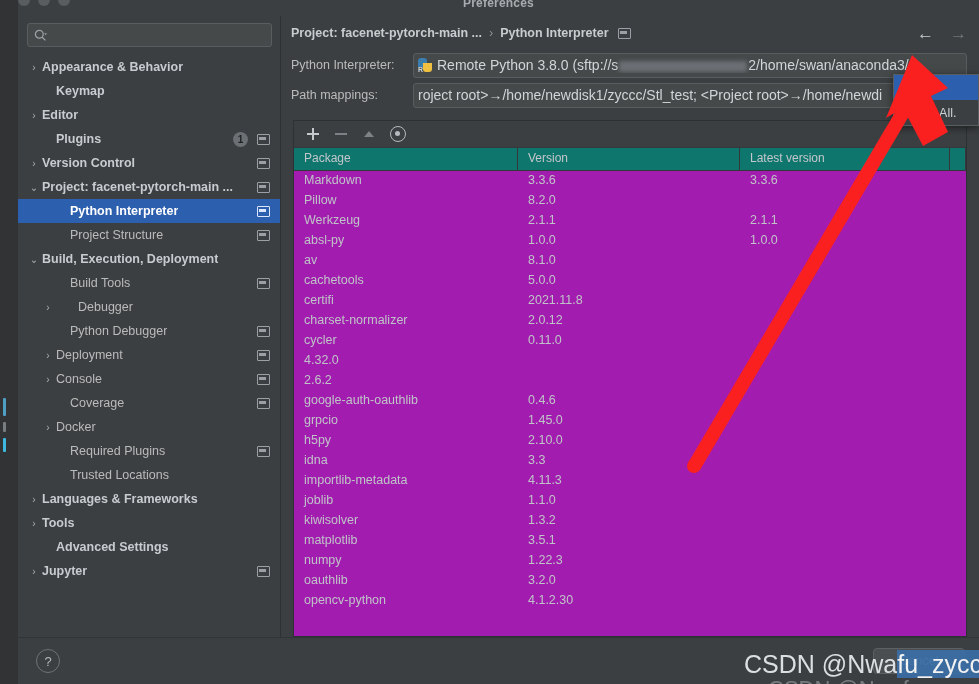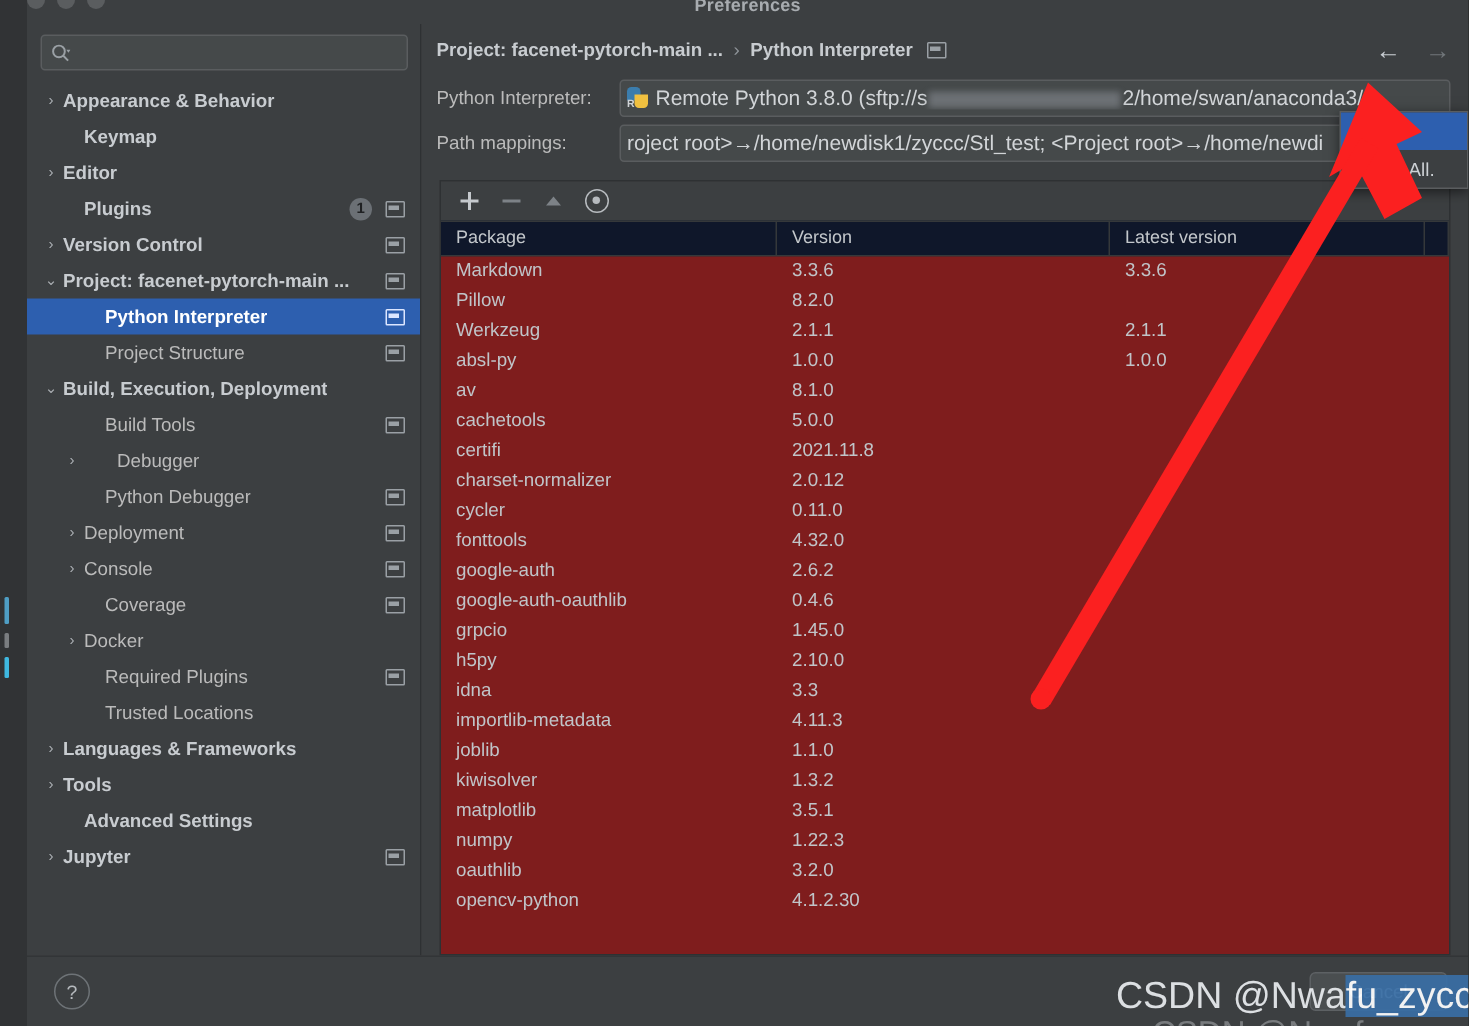--- a/index.html
+++ b/index.html
@@ -153,25 +153,25 @@
   .tb-minus::after{content:"";position:absolute;left:1px;top:6px;width:12px;height:2px;background:#7d8287;}
   .tb-up::after{
     content:"";position:absolute;left:2px;top:4px;
     border-left:5px solid transparent;border-right:5px solid transparent;
     border-bottom:6px solid #7d8287;
   }
   .tb-eye{width:14px;height:14px;border-radius:50%;border:1.5px solid #b6babe;}
   .tb-eye::after{content:"";position:absolute;left:4px;top:4px;width:5px;height:5px;border-radius:50%;background:#b6babe;}
 
   .tbl-head{
-    display:flex;height:22px;background:#0f172a;border-top:1px solid #35383a;
+    display:flex;height:22px;background:#0f766e;border-top:1px solid #35383a;
     border-bottom:1px solid #35383a;font-size:12px;color:#c3c7cb;
   }
   .tbl-head .c{padding:3px 0 0 10px;border-right:1px solid #35383a;box-sizing:border-box;}
-  .tbl-body{flex:1;overflow:hidden;background:#7f1d1d;}
+  .tbl-body{flex:1;overflow:hidden;background:#a21caf;}
   .tbl-row{display:flex;height:20px;font-size:12.5px;color:#c0c4c8;}
   .tbl-row .c{padding-top:2px;padding-left:10px;box-sizing:border-box;white-space:nowrap;overflow:hidden;}
   .c-pkg{width:224px;}
   .c-ver{width:222px;}
   .c-lat{width:210px;}
 
   
   .footer{
     height:46px;background:#3c3f41;border-top:1px solid #323537;
     display:flex;align-items:center;padding:0 14px;position:relative;
@@ -421,26 +421,24 @@
                 <div class="c c-pkg">charset-normalizer</div>
                 <div class="c c-ver">2.0.12</div>
                 <div class="c c-lat"></div>
               </div>
               <div class="tbl-row">
                 <div class="c c-pkg">cycler</div>
                 <div class="c c-ver">0.11.0</div>
                 <div class="c c-lat"></div>
               </div>
               <div class="tbl-row">
-                <div class="c c-pkg">fonttools</div>
                 <div class="c c-ver">4.32.0</div>
                 <div class="c c-lat"></div>
               </div>
               <div class="tbl-row">
-                <div class="c c-pkg">google-auth</div>
                 <div class="c c-ver">2.6.2</div>
                 <div class="c c-lat"></div>
               </div>
               <div class="tbl-row">
                 <div class="c c-pkg">google-auth-oauthlib</div>
                 <div class="c c-ver">0.4.6</div>
                 <div class="c c-lat"></div>
               </div>
               <div class="tbl-row">
                 <div class="c c-pkg">grpcio</div>

